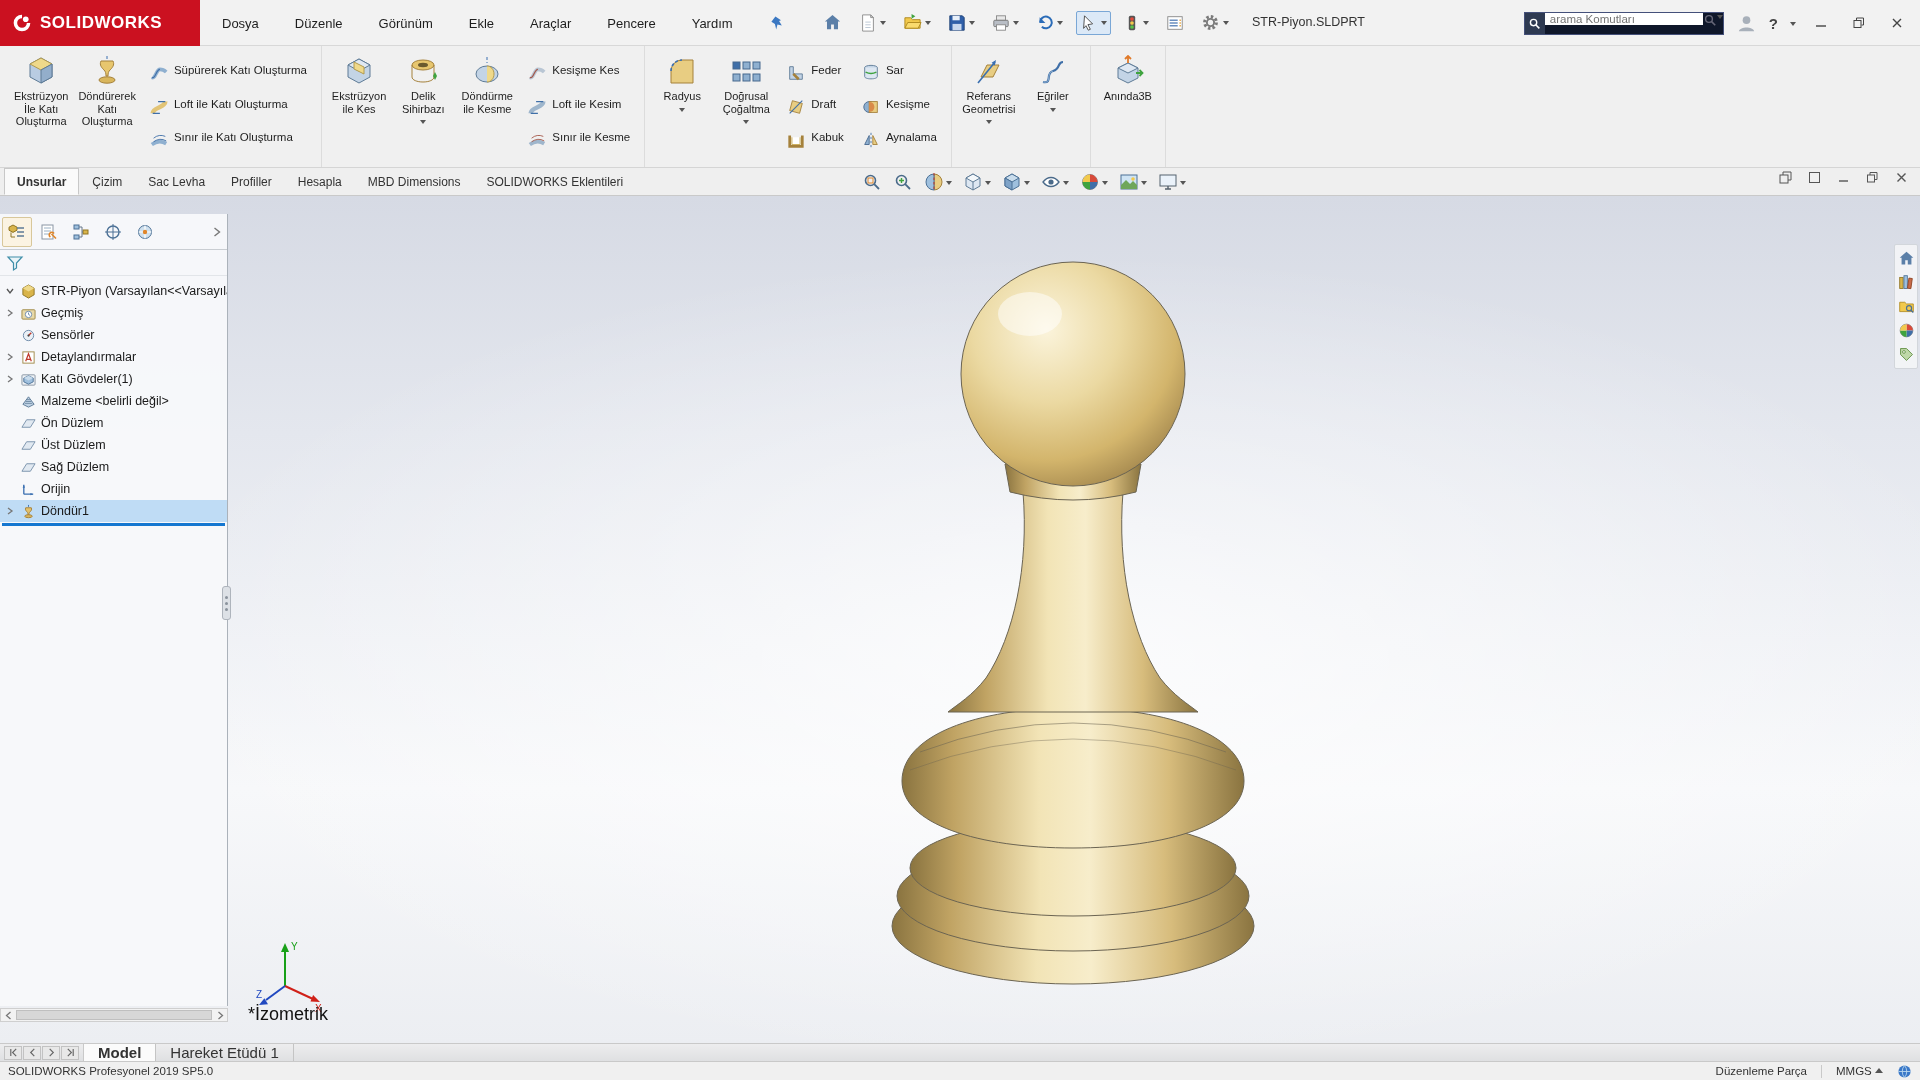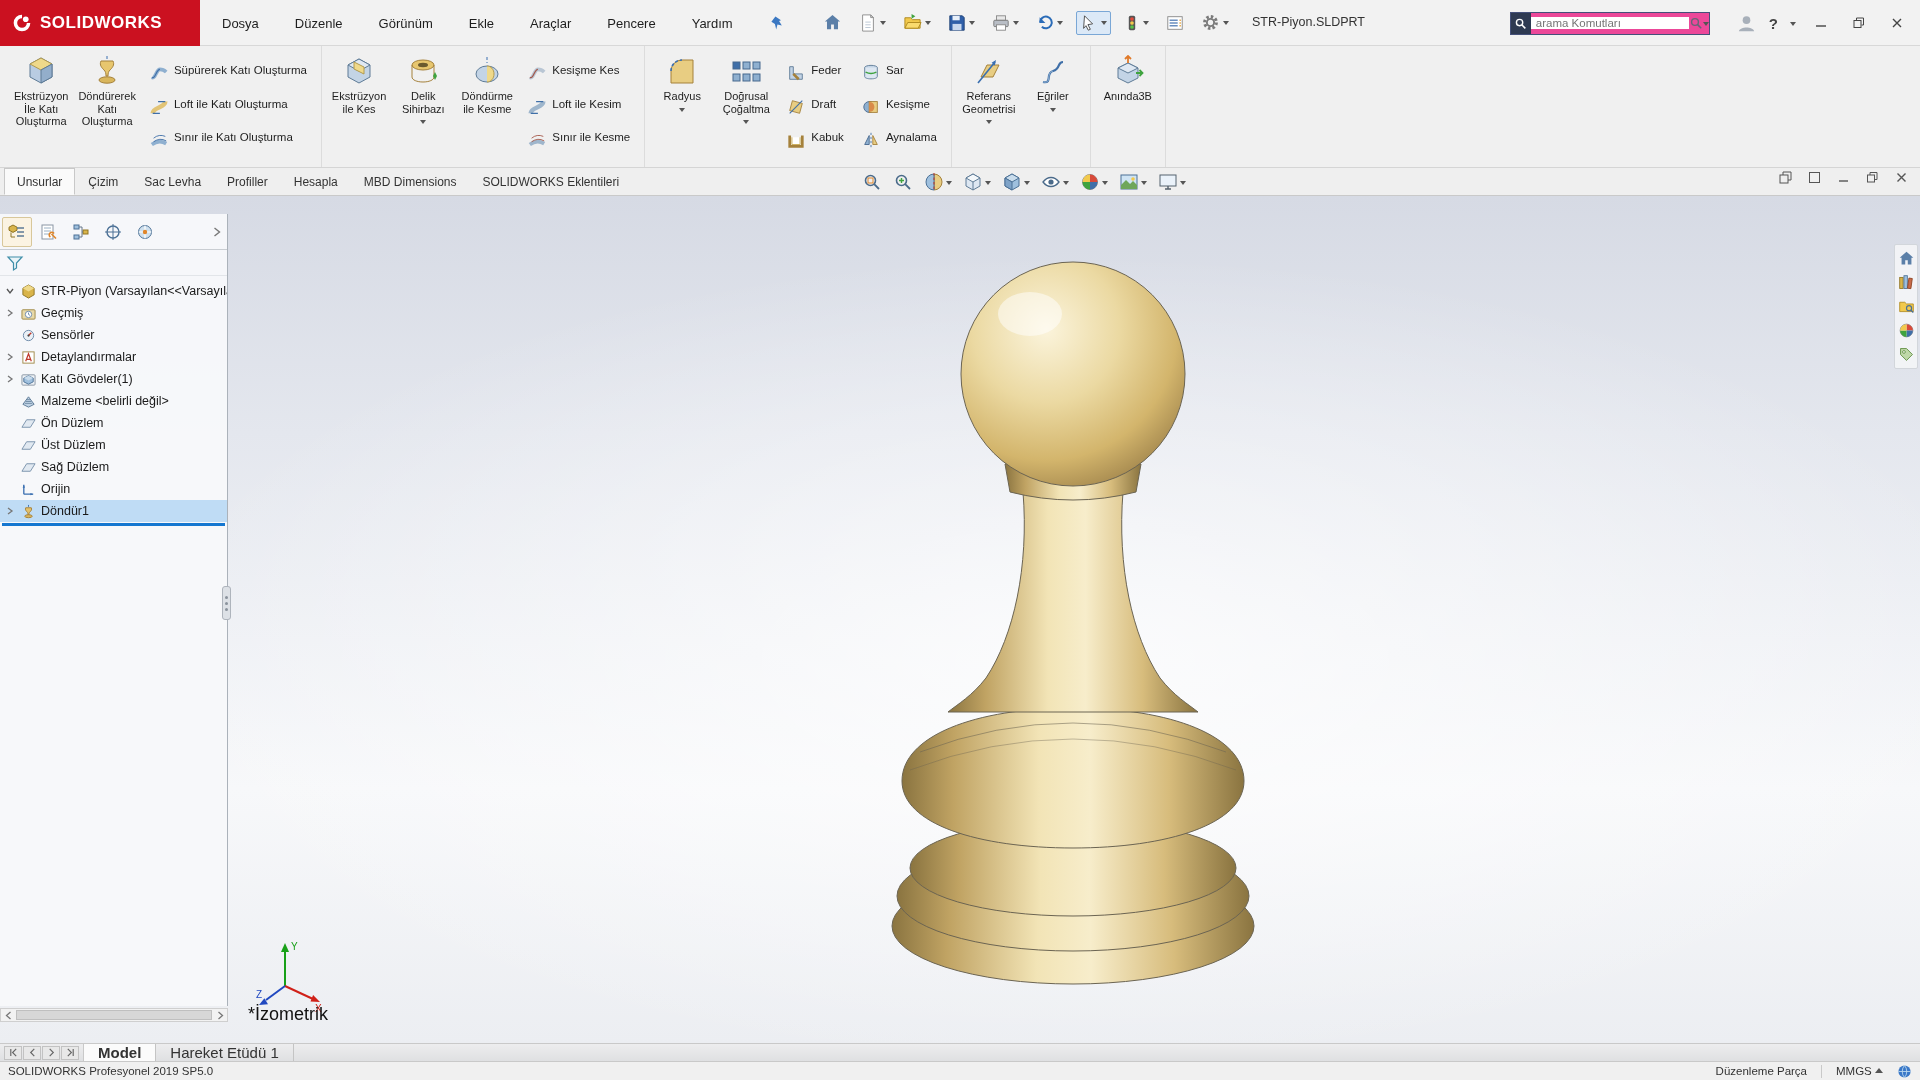--- a/index.html
+++ b/index.html
@@ -13,36 +13,36 @@
 #titlebar{position:absolute;top:0;left:0;width:1920px;height:46px;background:#F2F2F2;border-bottom:1px solid #D8D8D8;display:flex;align-items:center}
 #logo{width:200px;height:46px;background:#CB1120;display:flex;align-items:center;gap:8px;padding-left:12px;flex:0 0 auto}
 #logo .brand{color:#FFF;font-weight:bold;font-size:17px;letter-spacing:.5px}
 #menus{display:flex;align-items:flex-end;gap:36px;margin-left:22px}
 .menu-item{cursor:default}
 #qat{display:flex;align-items:center;gap:9px;margin-left:34px}
 .qbtn{display:flex;align-items:center;gap:3px;padding:2px 3px;border:1px solid transparent;border-radius:2px}
 .qbtn.pressed{background:#DCE9F7;border-color:#7AA7D6}
 #doctitle{position:absolute;left:1252px;top:15px;font-size:12.5px;color:#333}
 #tb-right{position:absolute;right:0;top:0;height:46px;display:flex;align-items:center;gap:12px;padding-right:10px}
-#searchbox{display:flex;align-items:center;width:200px;height:23px;border:1px solid #44507A;background:#ec4899;margin-right:14px}
+#searchbox{display:flex;align-items:flex-start;width:200px;height:23px;border:1px solid #44507A;background:#0f172a;}
 #searchbox .stile{width:20px;height:21px;background:#2E3A52;display:flex;align-items:center;justify-content:center;flex:0 0 auto}
 #searchbox input{border:none;outline:none;flex:1;font-size:11.5px;padding:0 5px;min-width:0;color:#333}
 .winbtn{padding:4px 7px}
 
 #ribbon{position:absolute;top:46px;left:0;width:1920px;height:122px;background:#F0F0F0;border-bottom:1px solid #D5D5D5;display:flex;align-items:stretch;padding-left:4px}
 .rg{display:flex;align-items:stretch;border-right:1px solid #DCDCDC;padding:2px 5px;position:relative}
 .lg{display:flex;flex-direction:column;align-items:center;gap:3px;padding:6px 4px 2px 4px;min-width:64px;border:1px solid transparent;border-radius:2px}
 .rlbl{font-size:11px;line-height:1.15;text-align:center;white-space:pre-line;color:#1E1E1E}
 .sm-col{display:flex;flex-direction:column;justify-content:space-evenly;padding:4px 2px}
 .smb{display:flex;align-items:flex-start;gap:6px;padding:2px 6px;font-size:11.5px;white-space:nowrap;border:1px solid transparent;border-radius:2px}
 
 #tabrow{position:absolute;top:168px;left:0;width:1920px;height:28px;background:#EFEFEF;border-bottom:1px solid #C9C9C9}
 #ctabs{display:flex;height:100%;margin-left:4px}
 .ctab{display:flex;align-items:center;padding:0 12px;font-size:12px;color:#333;border:1px solid transparent}
-.ctab.active{background:#FAFAFA;border-color:#C8C8C8;border-bottom-color:#FAFAFA;font-weight:normal}
+.ctab.active{background:#FAFAFA;border-color:#C8C8C8;border-bottom-color:#FAFAFA;font-weight:bold}
 #headsup{position:absolute;left:858px;top:1px;display:flex;align-items:center;gap:3px}
 .hbtn{display:flex;align-items:center;gap:2px;padding:2px 3px;border:1px solid transparent;border-radius:2px}
 #doccontrols{position:absolute;right:12px;top:3px;display:flex;align-items:center;gap:16px}
 
 #main{position:absolute;top:196px;left:0;width:1920px;height:847px}
 #viewport{position:absolute;inset:0;background:linear-gradient(180deg,#D6DAE4 0%,#E4E7EE 28%,#F7F8FA 70%,#ECEEF2 100%)}
 #vp-glow{position:absolute;inset:0;background:radial-gradient(ellipse at 56% 55%,rgba(255,255,255,.75) 0%,rgba(255,255,255,0) 62%)}
 #pawn{position:absolute;left:0;top:0}
 #triad{position:absolute;left:255px;top:742px}
 #viewlabel{position:absolute;left:248px;top:808px;font-size:18px;font-weight:normal;color:#111}

